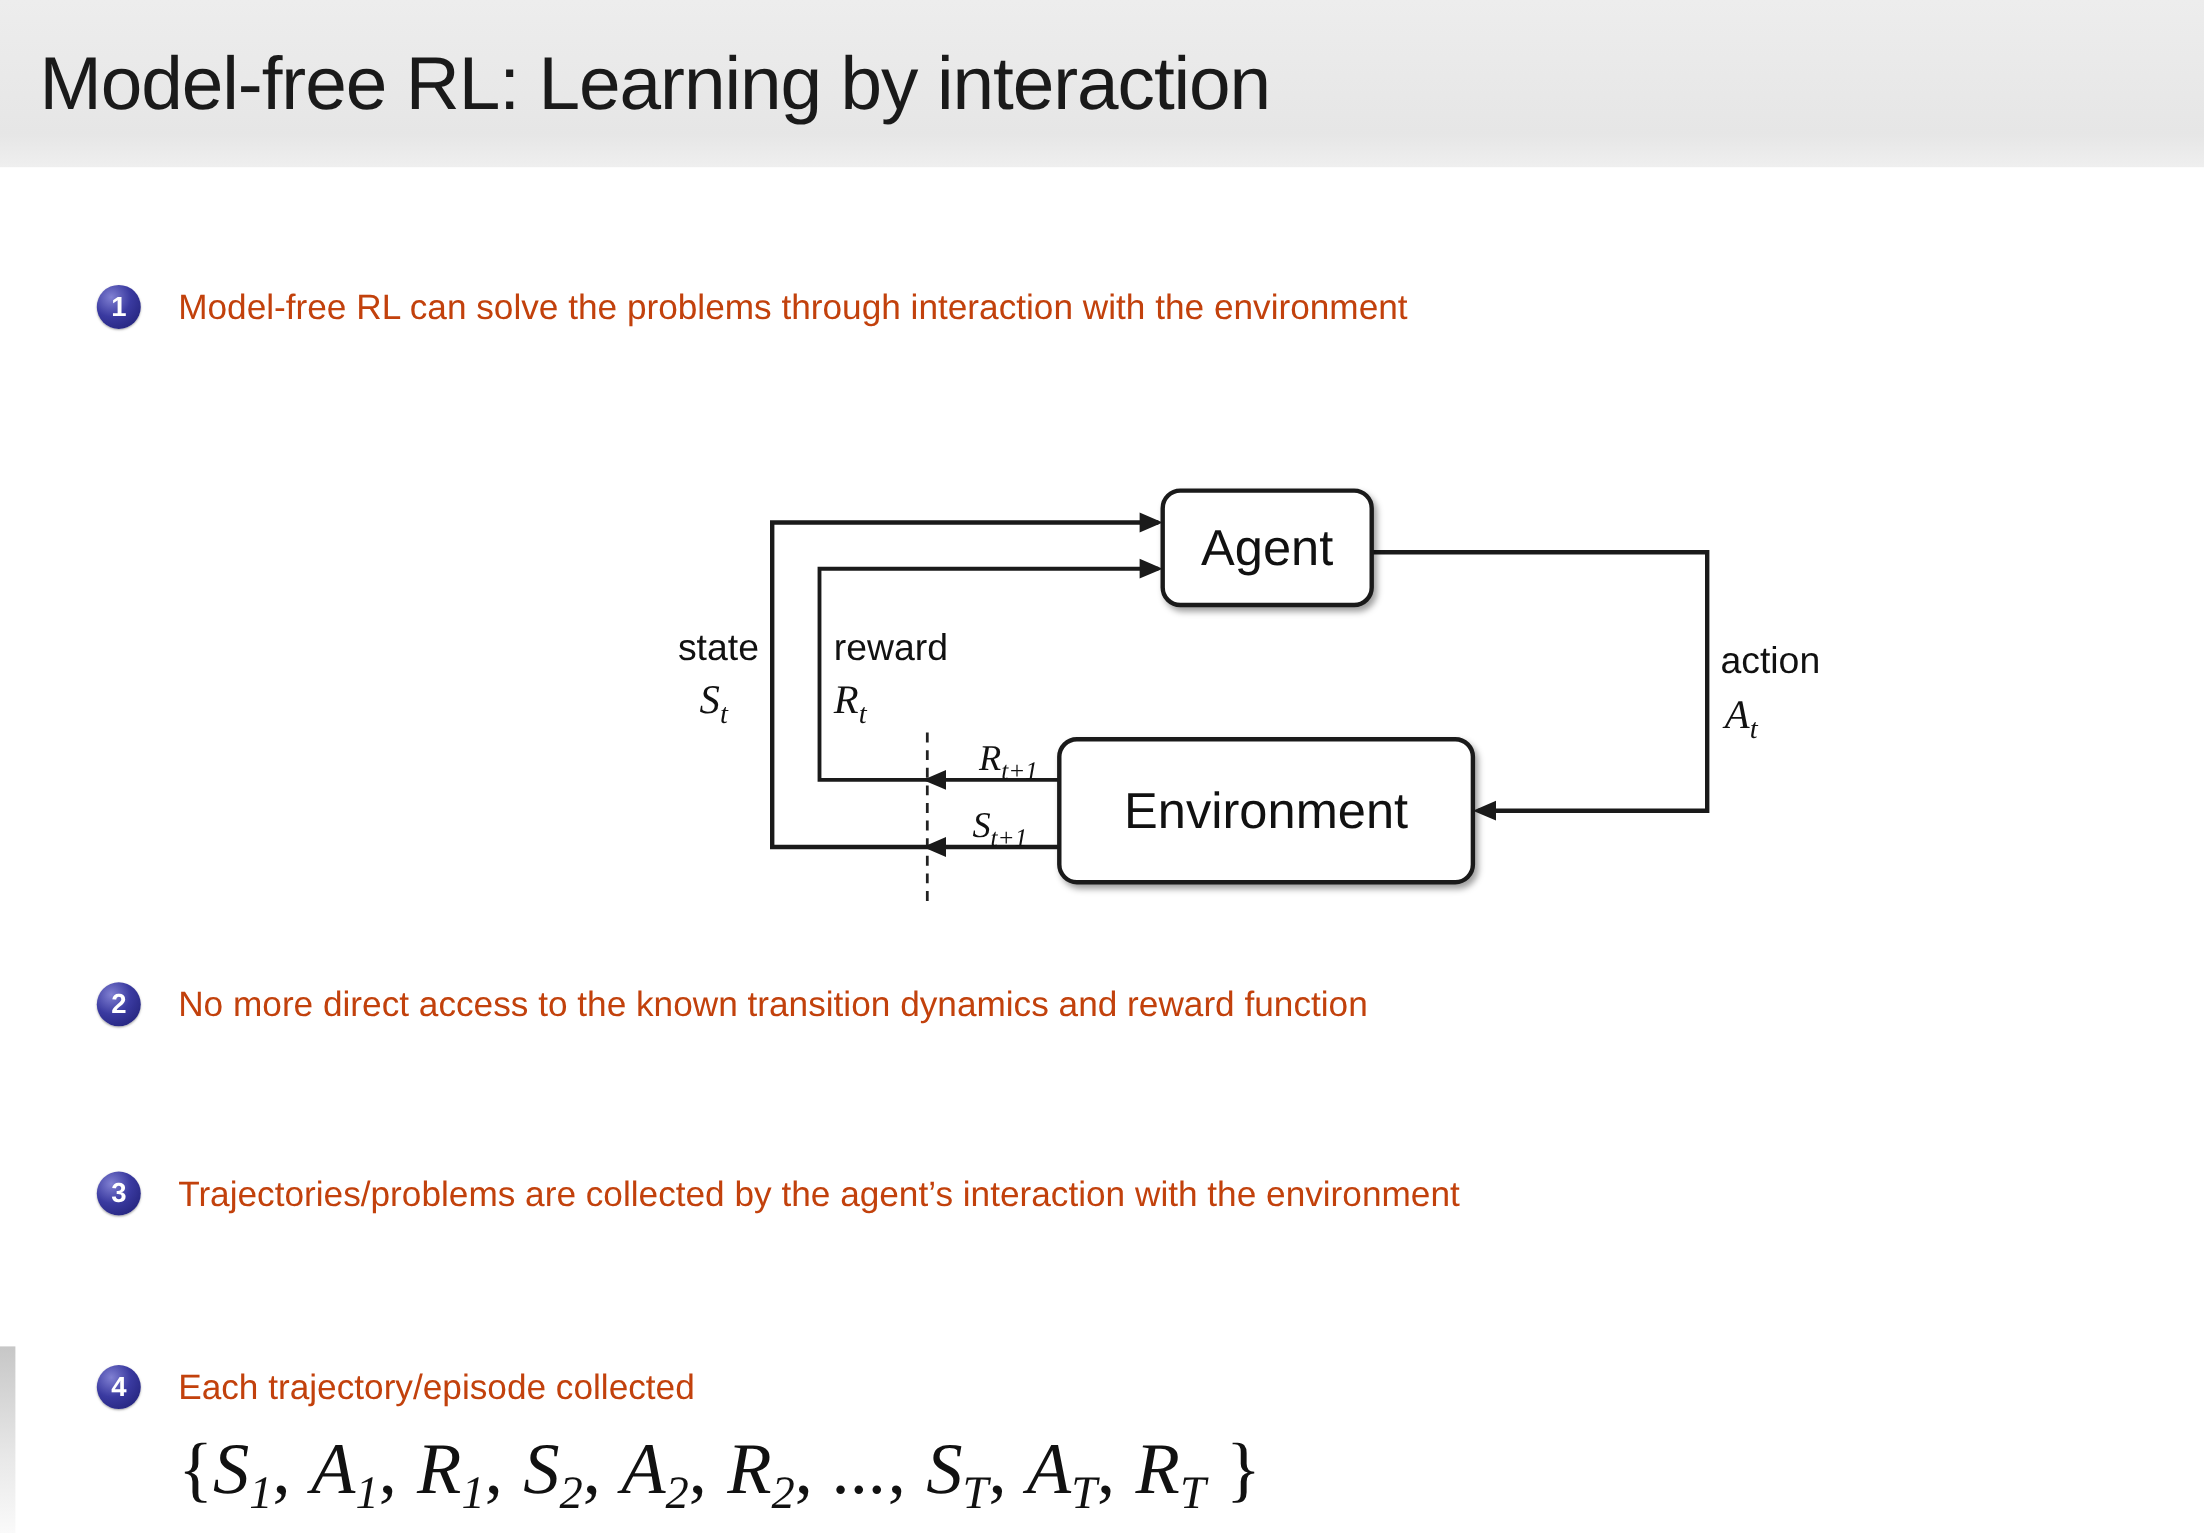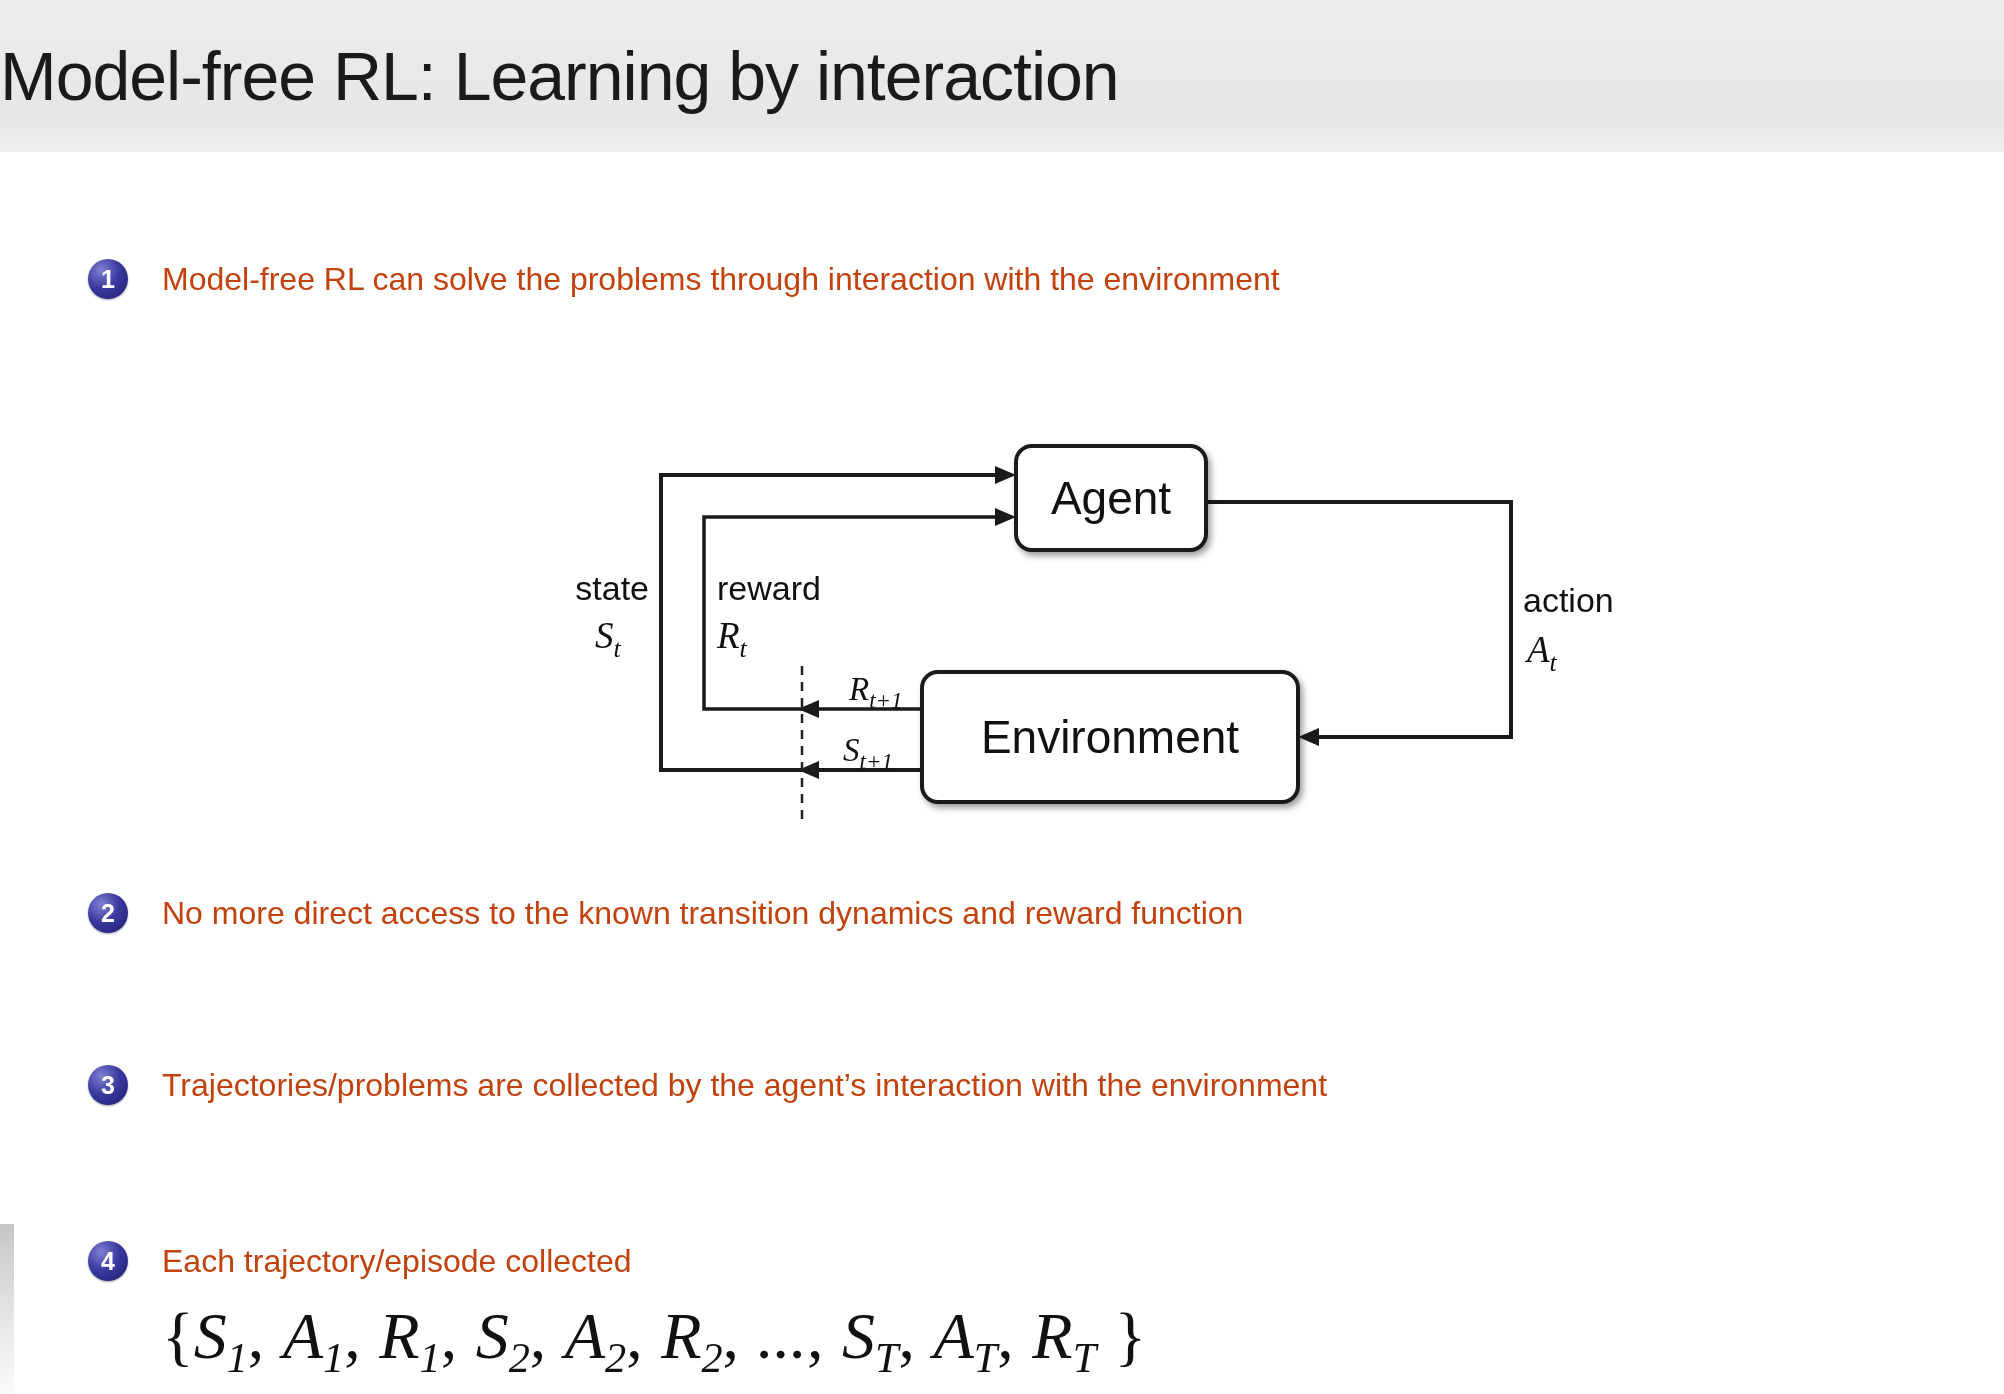--- a/index.html
+++ b/index.html
@@ -9,21 +9,21 @@
     color:#141414;
     overflow:hidden;
   }
   .slide { position:relative; width:2004px; height:1394px; background:#ffffff; }
 
   
   .titlebar {
     position:absolute; top:0; left:0; width:2004px; height:152px;
     background:linear-gradient(180deg,#ededed 0%,#e6e6e6 80%,#efefef 100%);
     display:flex; align-items:center;
-    box-sizing:border-box; 
+    box-sizing:border-box; padding-left:36px;
   }
   .titlebar h1 {
     margin:0; font-size:68px; font-weight:normal; letter-spacing:-1px; color:#1a1a1a;
   }
 
   
   .item { position:absolute; left:88px; display:flex; gap:34px; }
   #item1 { top:244px; }
   #item2 { top:878px; }
   #item3 { top:1050px; }
@@ -44,21 +44,21 @@
   
   .mathline {
     margin:0; font-family:"Liberation Serif", serif; font-style:italic;
     font-size:66px; line-height:80px; color:#111111;
   }
   .mathline .brace { font-style:normal; }
   .mathline sub { font-size:64%; font-style:italic; line-height:0; }
   .mathline .sep { font-style:normal; padding-right:0.28em; }
 
   
-  .diagram { position:absolute; left:551px; top:428px; width:1120px; height:420px; }
+  .diagram { position:absolute; left:592px; top:428px; width:1120px; height:420px; }
   .node-box {
     fill:#ffffff; stroke:#1a1a1a; stroke-width:4;
     filter:drop-shadow(3px 4px 3px rgba(0,0,0,0.38));
   }
   .loop { stroke:#1a1a1a; stroke-width:4; fill:none; }
   .loop-thin { stroke:#1a1a1a; stroke-width:3.5; fill:none; }
   .dlabel { font-family:"Liberation Sans", sans-serif; font-size:34px; fill:#111111; }
   .nodelabel { font-family:"Liberation Sans", sans-serif; font-size:46px; fill:#111111; }
   .dmath { font-family:"Liberation Serif", serif; font-style:italic; font-size:37px; fill:#111111; }
   .dmath .sub { font-size:26px; }

